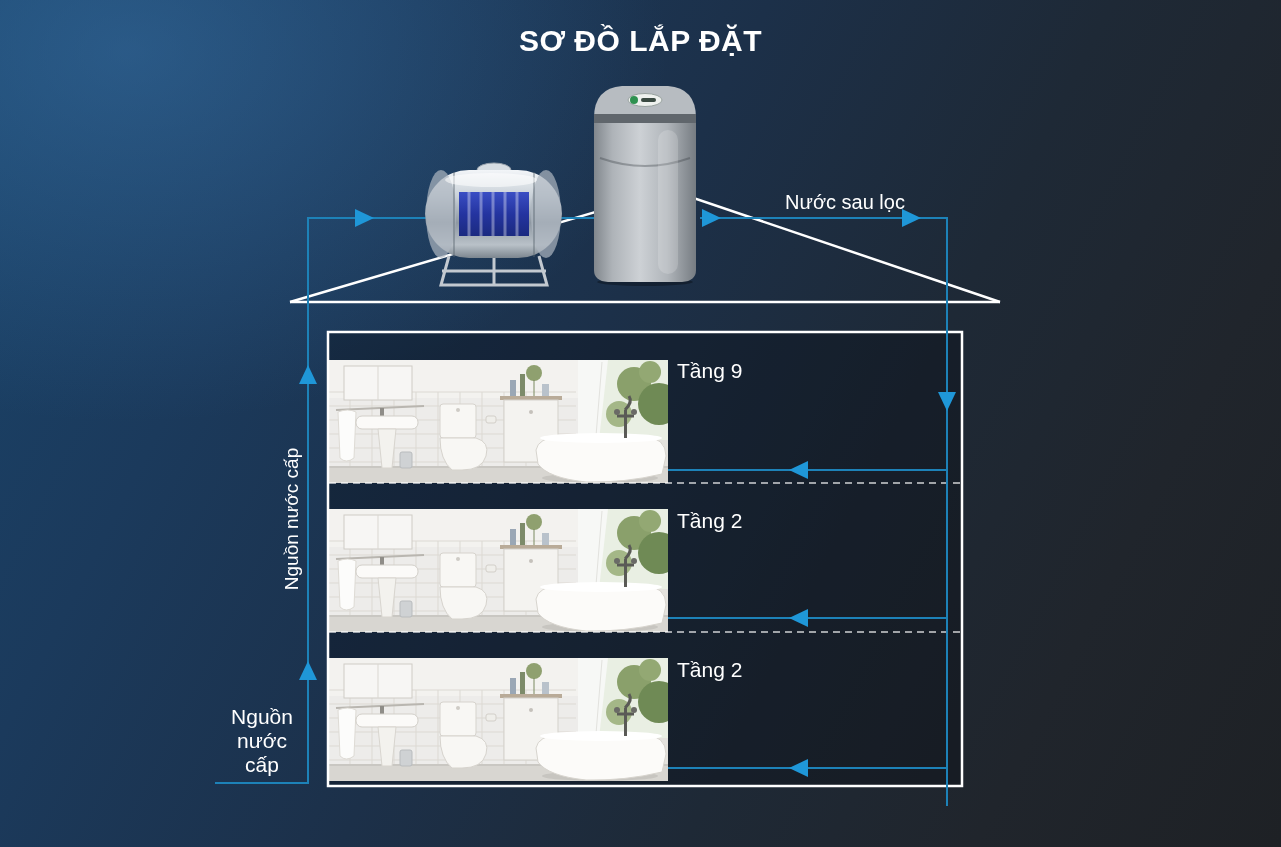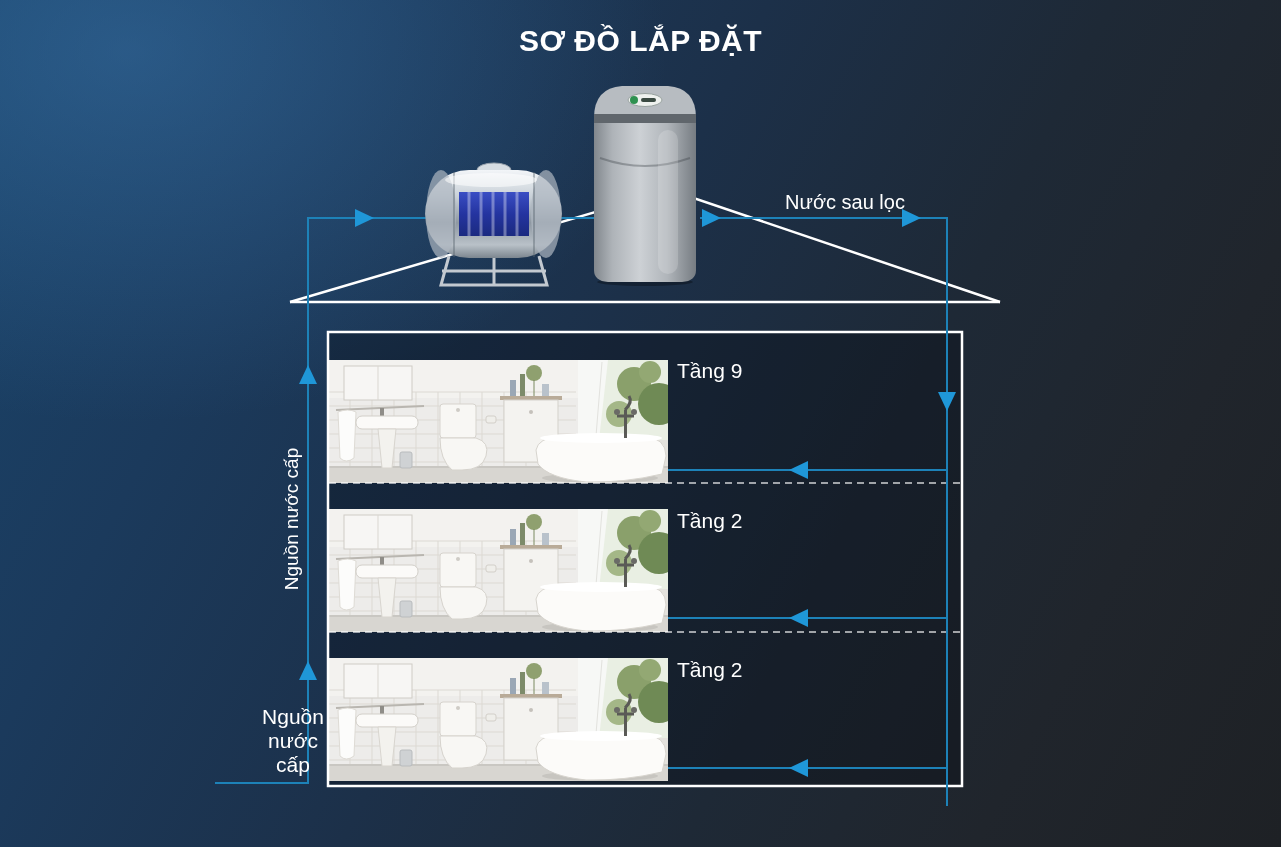--- a/index.html
+++ b/index.html
@@ -21,21 +21,21 @@
   .dash{stroke:rgba(255,255,255,.8);stroke-width:1.5;stroke-dasharray:7 5;fill:none;}
   .arr{fill:var(--accent-arrow,#1f97d8);}
   .floor-photo{position:absolute;left:328px;width:340px;height:123px;z-index:2;}
   .photo-3{top:360px}.photo-2{top:509px}.photo-1{top:658px}
   .equip{position:absolute;z-index:5;}
   .tank{left:421px;top:158px;}
   .softener{left:586px;top:84px;}
   .lbl{position:absolute;z-index:6;color:#fff;}
   .filtered{left:845px;top:202px;transform:translate(-50%,-50%);font-size:20px;white-space:nowrap;}
   .vert{left:292px;top:519px;transform:translate(-50%,-50%) rotate(-90deg);font-size:19px;white-space:nowrap;}
-  .supply-bottom{left:262px;top:741px;transform:translate(-50%,-50%);text-align:center;font-size:21px;line-height:24px;margin-left:31px;}
+  .supply-bottom{left:262px;top:741px;transform:translate(-50%,-50%);text-align:center;font-size:21px;line-height:24px;}
   .floor-label{position:absolute;left:677px;z-index:6;font-size:21px;color:#fff;}
   .fl-3{top:359px}.fl-2{top:509px}.fl-1{top:658px}
   .defs-holder{position:absolute;width:0;height:0;overflow:hidden;}
 </style>
 </head>
 <body>
 
 <div class="stage">
 
   <svg class="defs-holder" aria-hidden="true">

